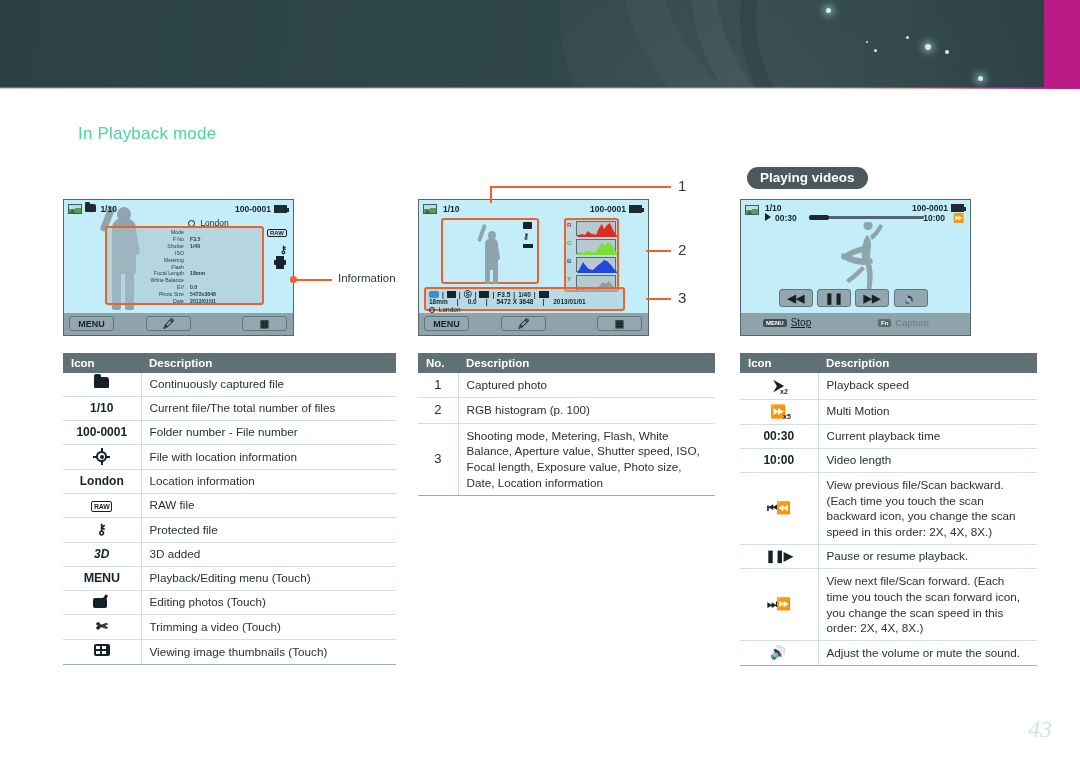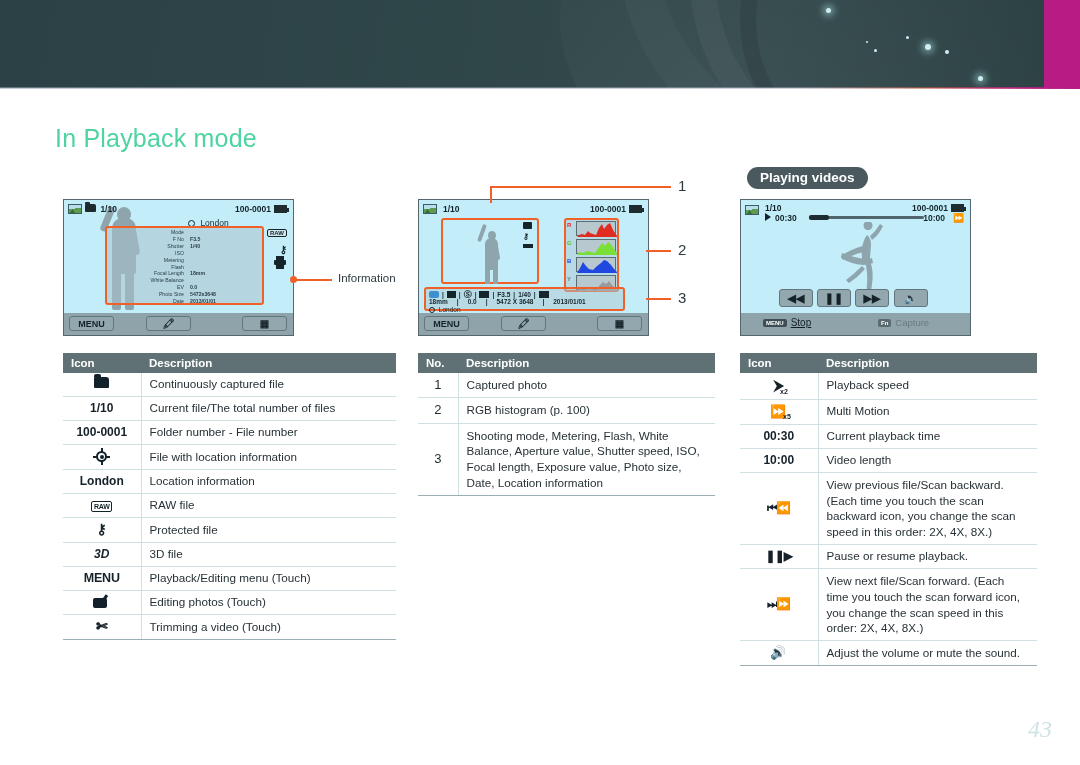--- a/index.html
+++ b/index.html
@@ -54,22 +54,22 @@
   .breadcrumb {
     position:absolute; left:63px; top:52px;
     color:#e9eef0; white-space:nowrap;
   }
   .bc-small { font-size:14.5px; color:#dfe6e8; letter-spacing:.2px; }
   .bc-sep   { font-size:12px; color:#c9d3d5; margin:0 4px; }
   .bc-big   { font-size:21px; color:#ffffff; letter-spacing:.1px; }
 
   
   .page-title {
-    position:absolute; left:55px; top:124px;
-    font-size:25px; color:#4dd4a0; letter-spacing:.2px;
+    position:absolute; left:78px; top:124px;
+    font-size:17px; color:#4dd4a0; letter-spacing:.2px;
   }
   .pill {
     position:absolute; height:22px; line-height:22px;
     background:#49595e; color:#ffffff; border-radius:11px;
     font-size:13.5px; font-weight:bold; padding:0 13px; white-space:nowrap;
   }
   .pill-viewing { left:65px; top:167px;margin-top:40px; }
   .pill-playing { left:747px; top:167px; }
 
   .page-number {
@@ -477,39 +477,43 @@
     <tr>
       <td class="c-icon"><span class="g g-raw">RAW</span></td>
       <td>RAW file</td>
     </tr>
     <tr>
       <td class="c-icon"><span class="g g-lock">⚷</span></td>
       <td>Protected file</td>
     </tr>
     <tr>
       <td class="c-icon"><span class="g g-3d">3D</span></td>
-      <td>3D file</td>
+      <td>3D added</td>
     </tr>
     <tr>
       <td class="c-icon"><span class="g g-menu">MENU</span></td>
       <td>Playback/Editing menu (Touch)</td>
     </tr>
     <tr>
       <td class="c-icon">
         <span style="position:relative;display:inline-block;width:17px;height:13px;vertical-align:-2px;">
           <span style="position:absolute;left:0;top:3px;width:14px;height:10px;background:#13212a;border-radius:2px;"></span>
           <span style="position:absolute;left:9px;top:-1px;width:3px;height:12px;background:#13212a;transform:rotate(35deg);"></span>
         </span>
       </td>
       <td>Editing photos (Touch)</td>
     </tr>
     <tr>
       <td class="c-icon"><span class="g g-scissor">✄</span></td>
       <td>Trimming a video (Touch)</td>
     </tr>
+    <tr>
+      <td class="c-icon"><span class="g g-thumb"></span></td>
+      <td>Viewing image thumbnails (Touch)</td>
+    </tr>
   </tbody>
 </table>
 
 <table class="tbl" style="left:418px;top:353px;width:297px;">
   <thead>
     <tr>
       <th class="hdr-no">No.</th>
       <th>Description</th>
     </tr>
   </thead>

